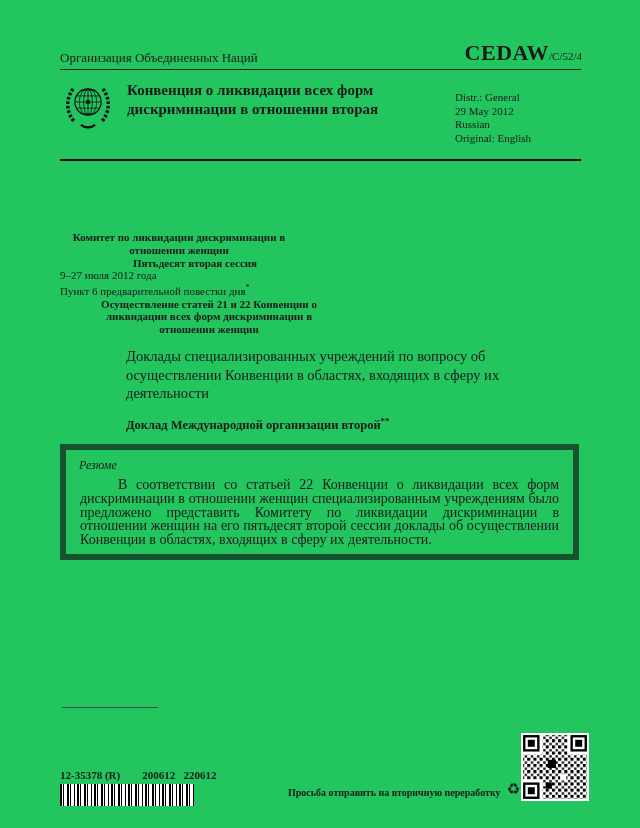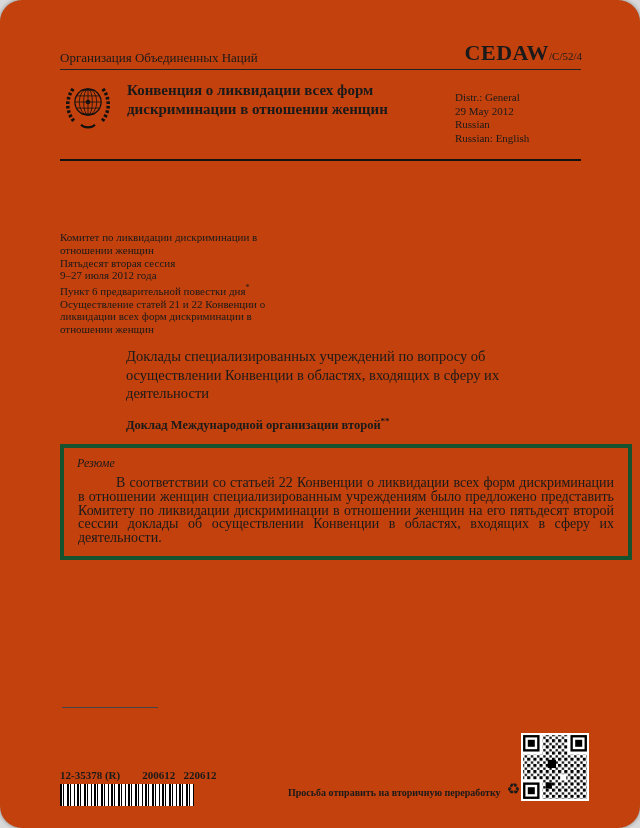--- a/index.html
+++ b/index.html
@@ -1,44 +1,43 @@
 <!DOCTYPE html>
 <html><head>
 <meta charset="utf-8">
 <style>
   html,body{margin:0;padding:0;background:#d9d9d9;}
   #page{
-    position:relative;width:640px;height:828px;margin:0 auto;background:#c2410c;
+    position:relative;width:640px;height:828px;margin:0 auto;background:#22c55e;
     font-family:"Liberation Serif", serif;color:#1a1a1a;overflow:hidden;
     box-shadow:0 0 4px rgba(0,0,0,.4);
-    border-radius:22px;
   }
   .abs{position:absolute;}
   
   .org-line{left:60px;top:50px;font-size:13px;}
   .symbol{top:40px;left:0;right:58px;text-align:right;padding-left:16px;}
   .symbol-main{font-size:22px;font-weight:bold;letter-spacing:.5px;}
   .symbol-suffix{font-size:11px;}
   .rule-top{left:60px;top:69px;width:521px;height:1px;background:#222;}
   .emblem{left:60px;top:80px;width:56px;height:58px;}
   .doc-title{left:127px;top:81px;width:280px;font-size:15px;font-weight:bold;line-height:18.5px;}
   .distr-block{left:455px;top:91px;font-size:11px;line-height:13.5px;}
   .rule-thick{left:60px;top:159px;width:521px;height:2px;background:#111;}
   
   .committee{left:60px;top:231px;font-size:11px;line-height:12.8px;}
-  .c-bold{font-weight:normal;}
+  .c-bold{font-weight:bold;text-align:center;}
   .c-name{width:238px;}
-  .c-topic{width:242px;}
+  .c-topic{width:242px;margin-left:28px;}
   .committee sup{font-size:8px;}
   
   .heading{left:126px;top:347px;width:410px;font-size:14.5px;font-weight:normal;line-height:18.5px;}
   .subheading{left:126px;top:416px;font-size:12.5px;font-weight:bold;}
   .subheading sup{font-size:9px;}
   
-  .summary-box{left:60px;top:444px;width:572px;height:116px;border:4px solid #14532d;box-sizing:border-box;}
+  .summary-box{left:60px;top:444px;width:519px;height:116px;border:6px solid #14532d;box-sizing:border-box;}
   .summary-label{margin:8px 0 0 13px;font-style:italic;font-size:12px;}
   .summary-text{margin:5px 14px 0 14px;text-indent:38px;text-align:justify;font-size:14px;line-height:13.8px;}
   
   .fn-rule{left:62px;top:707px;width:96px;height:1px;background:#444;}
   .footnotes{left:66px;top:712px;font-size:10px;line-height:12.5px;}
   .fn-marker{display:inline-block;width:14px;text-align:right;margin-right:4px;}
   
   .footer-id{left:60px;top:769px;font-size:11px;font-weight:bold;white-space:pre;}
   .footer-id .codes{margin-left:22px;white-space:pre;}
   .barcode{
@@ -80,27 +79,27 @@
         <circle cx="32" cy="24" r="2.2" fill="#111"></circle>
       </g>
       <g fill="none" stroke="#111" stroke-width="4" stroke-dasharray="3 2.2" stroke-linecap="butt">
         <path d="M15 9 C6.5 20 6.5 36 17 47"></path>
         <path d="M49 9 C57.5 20 57.5 36 47 47"></path>
       </g>
       <path d="M24 50 C28 54 36 54 40 50" fill="none" stroke="#111" stroke-width="2.5"></path>
     </svg>
   </div>
 
-  <div class="abs doc-title">Конвенция о ликвидации всех форм дискриминации в отношении женщин</div>
+  <div class="abs doc-title">Конвенция о ликвидации всех форм дискриминации в отношении вторая</div>
 
   <div class="abs distr-block">
     <div>Distr.: General</div>
     <div>29 May 2012</div>
     <div>Russian</div>
-    <div>Russian: English</div>
+    <div>Original: English</div>
   </div>
 
   <div class="abs rule-thick"></div>
 
   <div class="abs committee">
     <div class="c-bold c-name">Комитет по ликвидации дискриминации в отношении женщин</div>
     <div class="c-bold">Пятьдесят вторая сессия</div>
     <div>9–27 июля 2012 года</div>
     <div><span>Пункт 6 предварительной повестки дня</span><sup>*</sup></div>
     <div class="c-bold c-topic">Осуществление статей 21 и 22 Конвенции о ликвидации всех форм дискриминации в отношении женщин</div>

